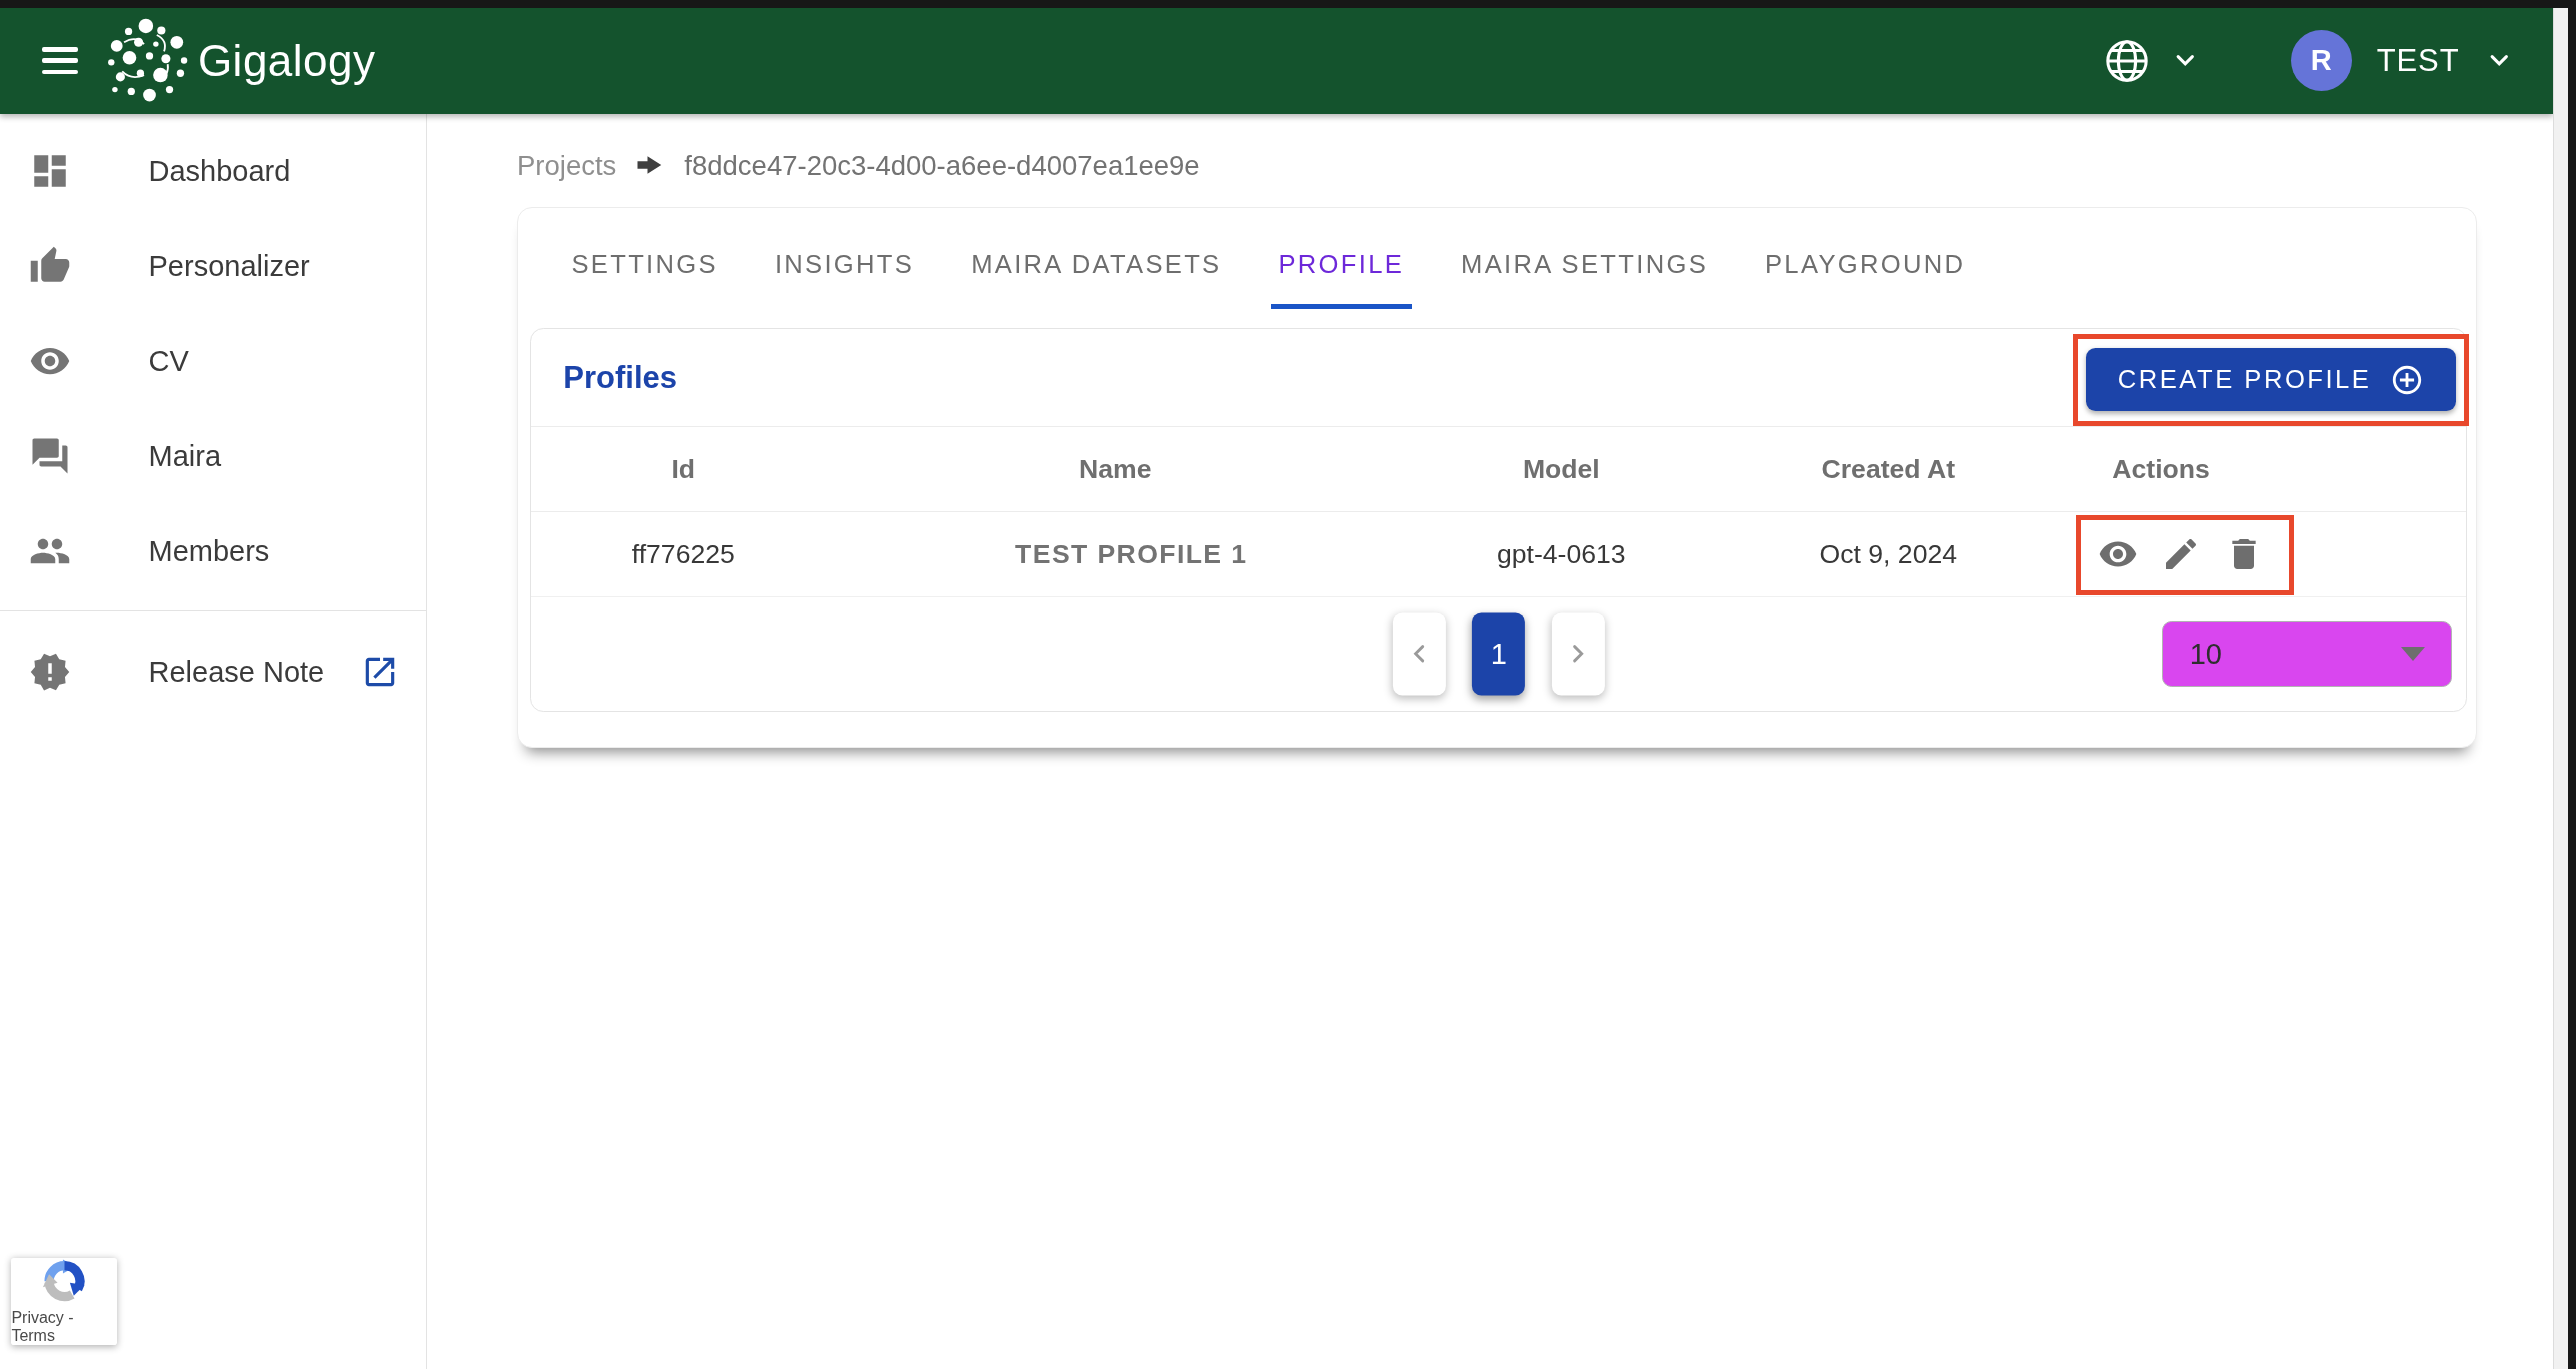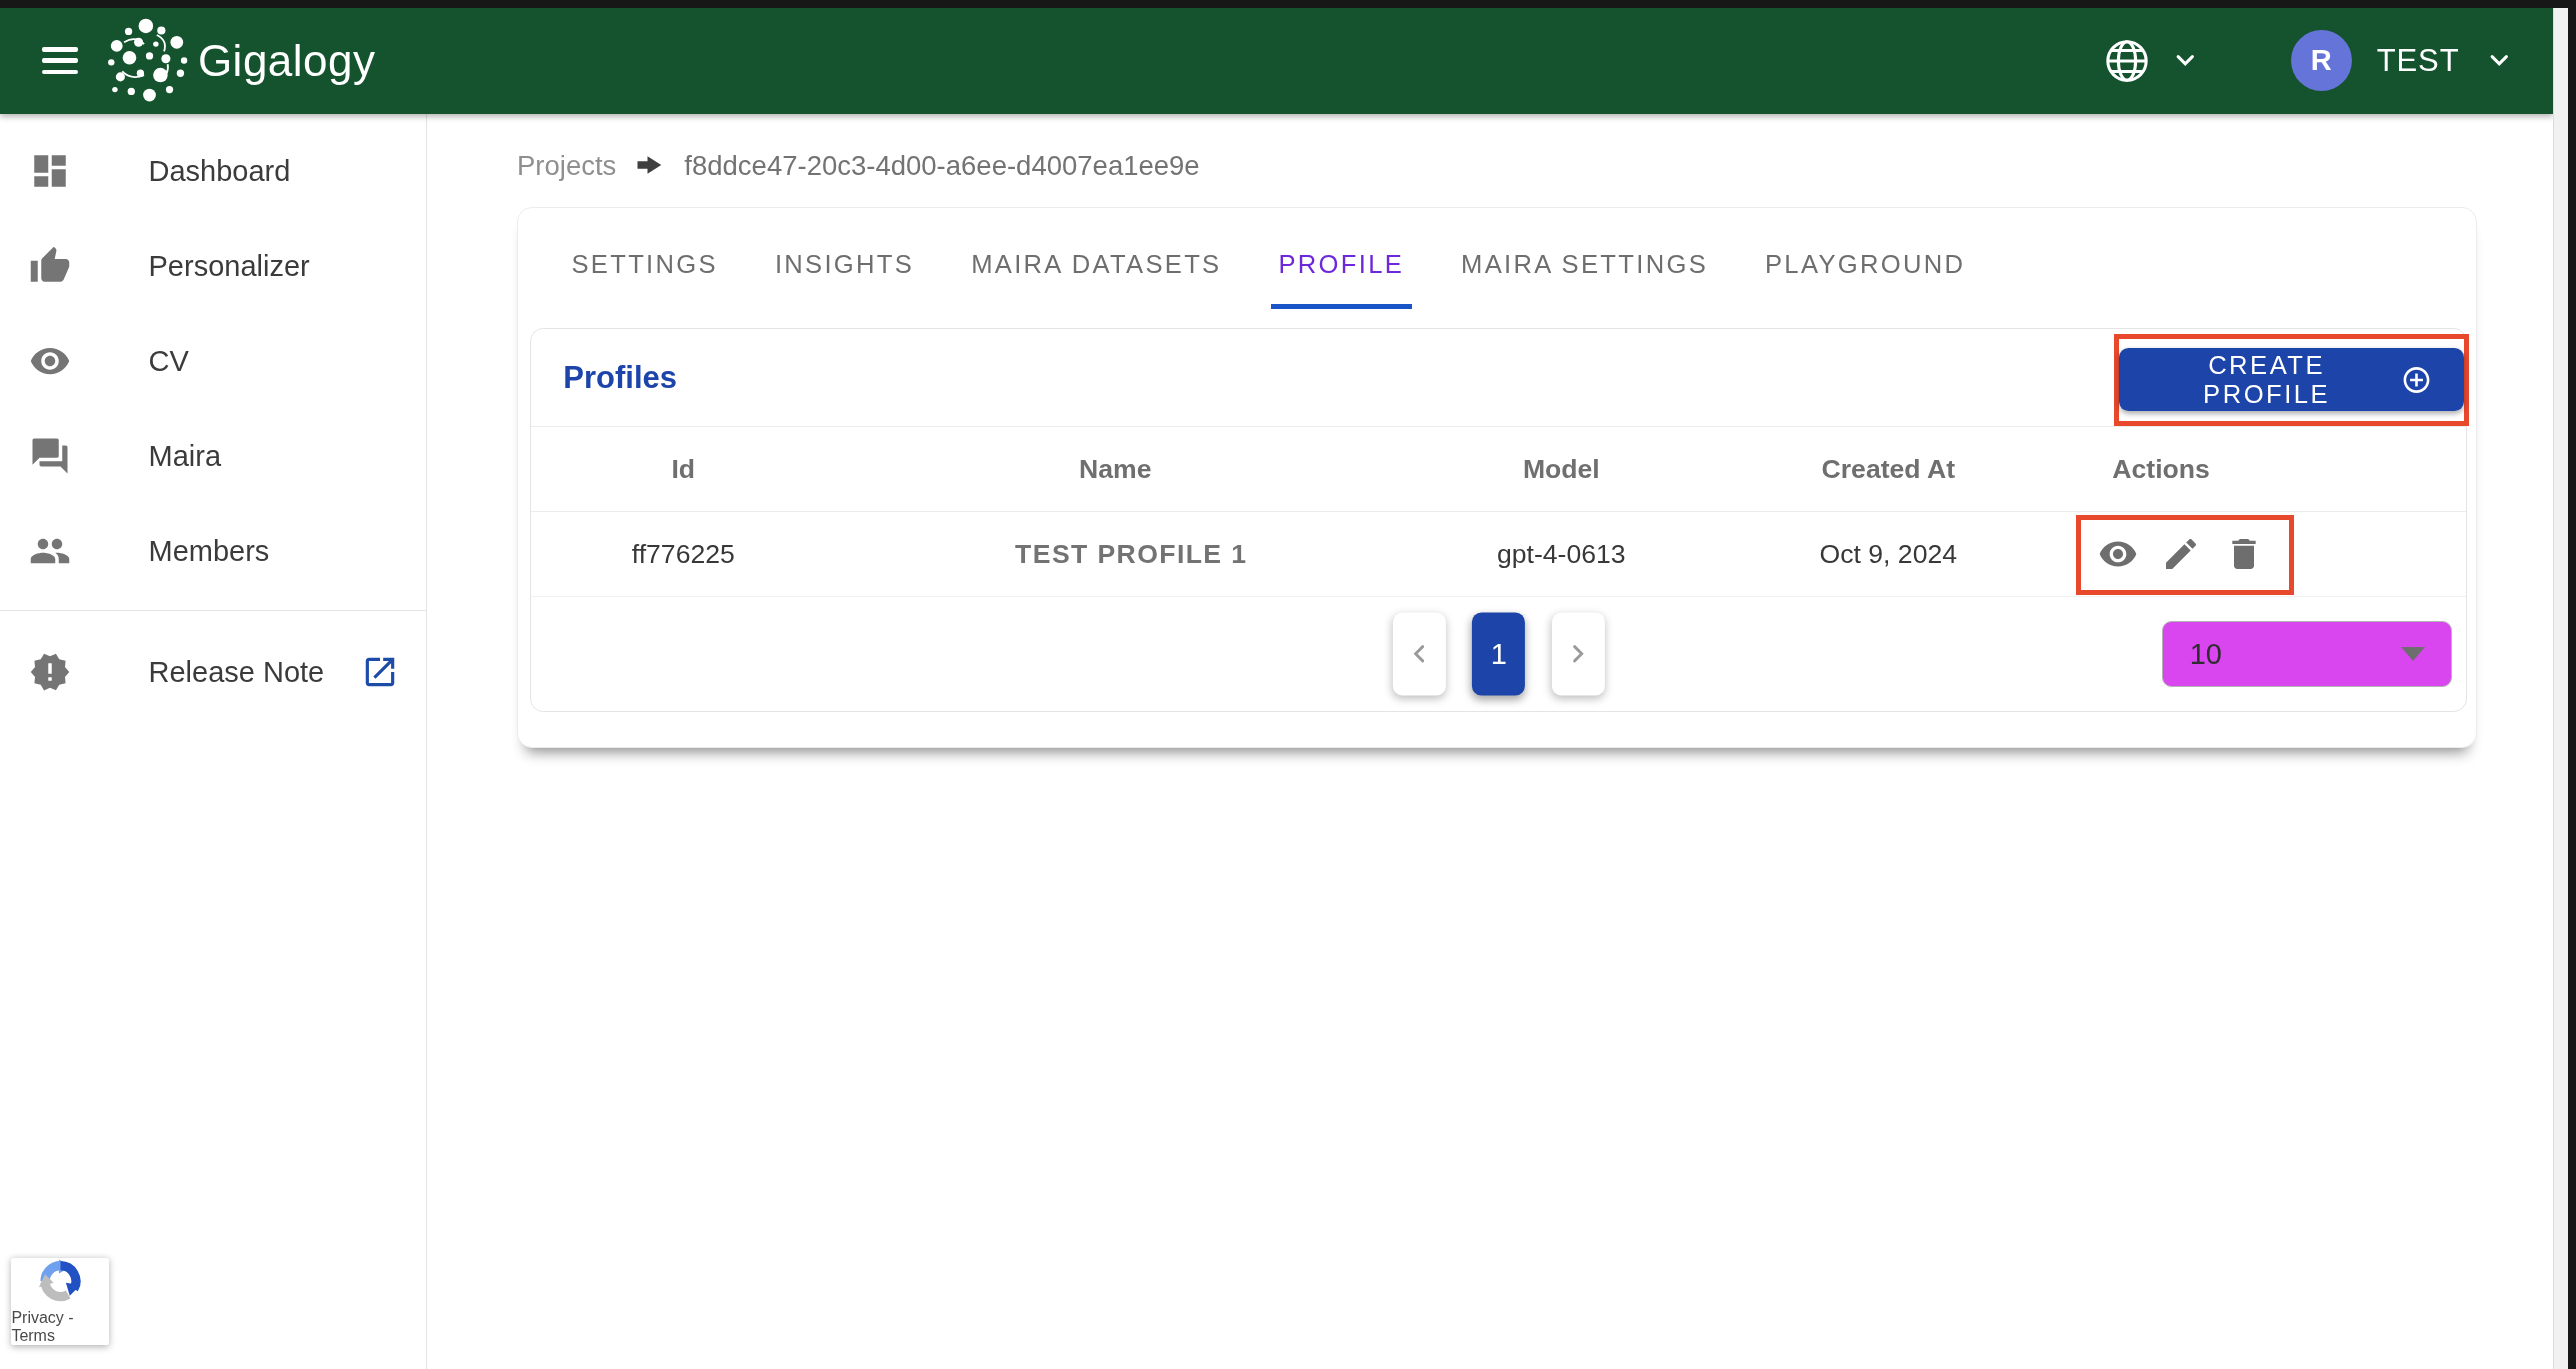--- a/index.html
+++ b/index.html
@@ -32,21 +32,21 @@
 
   
   .sidebar { position:absolute; top:114px; left:0; width:427px; height:1256px; background:#fff; border-right:0.9px solid #e3e3e3; z-index:10; padding-top:9.5px; }
   .side-item { display:flex; align-items:center; height:95px; padding:0 26.6px 0 28.5px; cursor:pointer;gap:32px; }
   .side-item .s-icon { width:42px; height:42px; flex:0 0 42px; color:#757575; margin-right:46px; }
   .side-item .s-label { font-size:29px; color:#3b3b3b; }
   .side-divider { border:none; border-top:0.9px solid #e3e3e3; margin:11.4px 0 9.5px 0; }
   .external-icon { width:38px; height:38px; color:#1d4ba8; margin-left:auto; }
 
   
-  .recaptcha { position:absolute; left:11.4px; bottom:25px; width:98px; height:87px; background:#fff; border-radius:2.8px;
+  .recaptcha { position:absolute; left:11.4px; bottom:25px; width:106px; height:87px; background:#fff; border-radius:2.8px;
     box-shadow:0 1.9px 7.6px rgba(0,0,0,0.3); display:flex; flex-direction:column; align-items:center; justify-content:center; gap:4.7px; z-index:20; }
   .recaptcha-label { font-size:16px; color:#4a4a4a; }
 
   
   .main { position:absolute; top:114px; left:428px; width:2125px; height:1256px; background:#fff; }
   .breadcrumb { position:absolute; top:36px; left:89px; height:40px; display:flex; align-items:flex-start; gap:19px; font-size:27.5px; }
   .crumb-root { color:#8f8f8f; cursor:pointer; }
   .crumb-arrow { width:30px; height:30px; color:#3f3f3f; }
   .crumb-current { color:#737373; }
 
@@ -60,21 +60,21 @@
   .tab.active { color:#6d28d9;text-align:center; }
   .tab.active::after { content:""; position:absolute; left:21px; right:21px; bottom:0; height:4.7px; background:#1a55c7; }
 
   .inner-card { position:absolute; left:12.3px; top:120px; width:1937px; height:384px; background:#fff;
     border:0.9px solid #e4e4e4; border-radius:13.3px; }
 
   .panel-header { height:98px; display:flex; align-items:center; padding-left:32px; border-bottom:0.9px solid #ececec; position:relative; }
   .panel-title { font-size:31px; font-weight:700; color:#1c44aa; }
 
   .annotation-box { border:5.7px solid #e8482c; }
-  .annotation-create { position:absolute; right:-2.8px; top:4.7px; width:355px; height:92px; display:flex; align-items:center; justify-content:center; }
+  .annotation-create { position:absolute; right:-2.8px; top:4.7px; width:396px; height:92px; display:flex; align-items:center; justify-content:center; }
   .create-btn { height:63px; background:#1c44a9; color:#fff; border:none; border-radius:9.5px; padding:0 32px;
     display:flex; align-items:center; gap:19px; font-size:25.6px; letter-spacing:2.5px; font-family:inherit; cursor:pointer;
     box-shadow:0 2.8px 5.7px rgba(0,0,0,0.3); }
   .create-btn .b-icon { width:34px; height:34px; }
 
   .profiles-table { width:100%; }
   .t-head, .t-row { display:grid; grid-template-columns:304px 560px 332px 322px 1fr; align-items:center; height:85px; }
   .t-head { border-bottom:0.9px solid #ececec; color:#6f6f6f; font-weight:700; font-size:26.6px; }
   .t-row { border-bottom:0.9px solid #f0f0f0; font-size:26.6px; color:#383838; }
   .th-cell, .td-cell { justify-self:center; text-align:center; }

